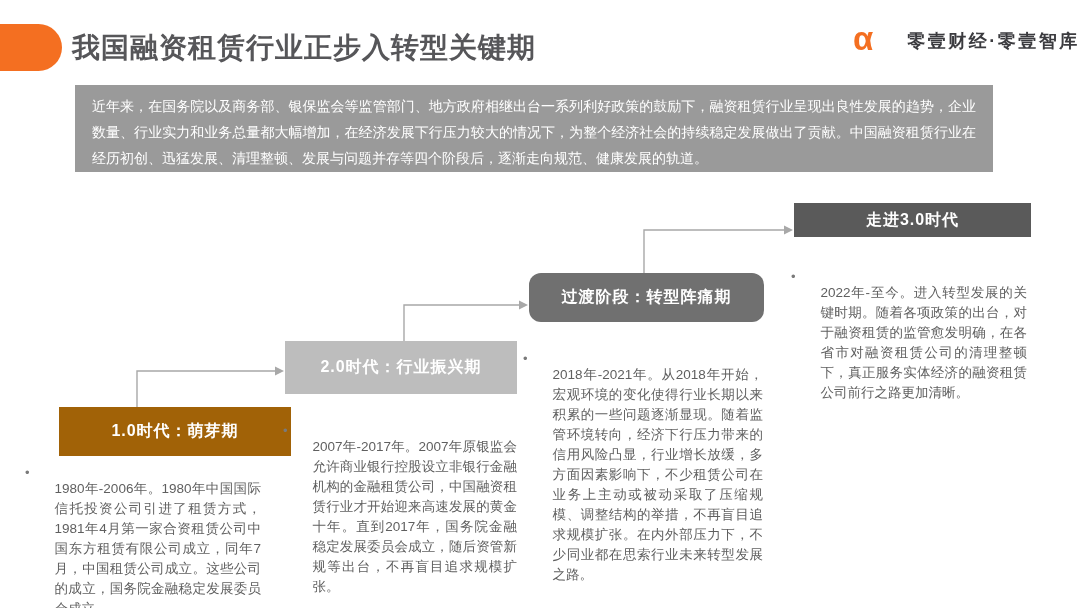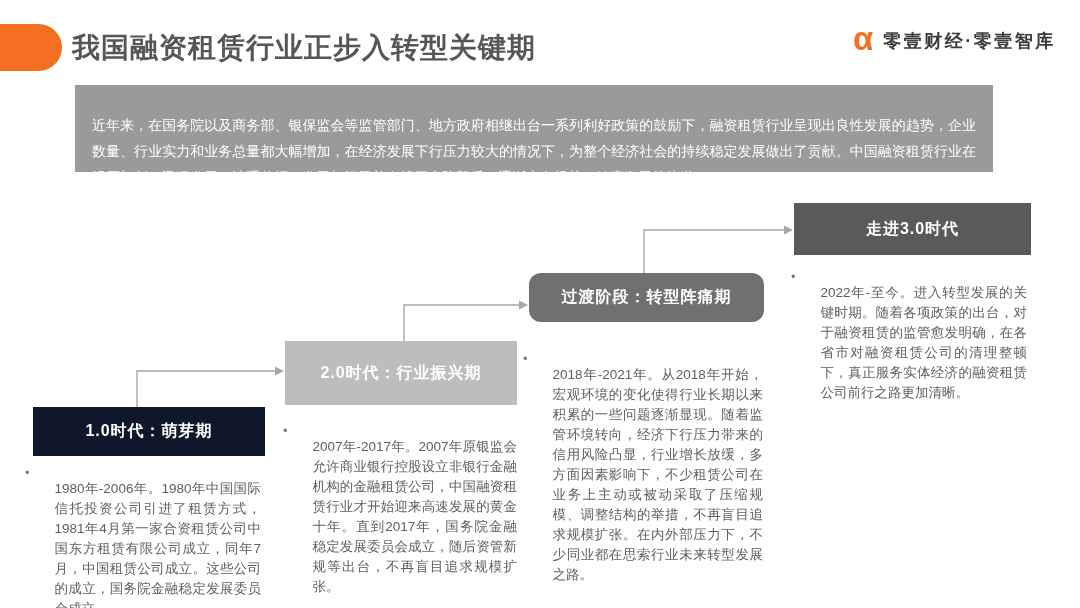--- a/index.html
+++ b/index.html
@@ -24,45 +24,45 @@
   .logo{
     position:absolute;left:853px;top:24px;
     display:flex;align-items:center;gap:10px;
   }
   .logo-mark{
     font-size:33px;line-height:33px;font-weight:bold;
     color:#F46F21;transform:translateY(-2px);
   }
   .logo-text{
     font-size:18px;font-weight:bold;letter-spacing:2.5px;
-    color:#3b3b3f;white-space:nowrap;
+    color:#3b3b3f;white-space:nowrap;margin-left:24px;
   }
   
   .intro-panel{
     position:absolute;left:75px;top:85px;
     width:918px;height:87px;box-sizing:border-box;
     background:#9A9A9A;color:#ffffff;
-    padding:27px 17px 0 17px;
+    padding:8px 17px 0 17px;
     font-size:14px;line-height:26px;
     text-align:justify;
   }
   
   .connectors{
     position:absolute;left:0;top:0;width:1080px;height:608px;
     pointer-events:none;
   }
   
   .stage-box{
     position:absolute;display:flex;align-items:center;justify-content:center;
     color:#ffffff;font-weight:bold;font-size:16px;letter-spacing:1px;
   }
   .stage-box.s1{left:33px;top:407px;width:232px;height:49px;}
-  .stage-box.s2{left:285px;top:341px;width:232px;height:64px;}
+  .stage-box.s2{left:285px;top:341px;width:232px;height:53px;}
   .stage-box.s3{left:529px;top:273px;width:235px;height:49px;border-radius:12px;}
-  .stage-box.s4{left:794px;top:203px;width:237px;height:52px;}
+  .stage-box.s4{left:794px;top:203px;width:237px;height:34px;}
   
   .stage-desc{
     position:absolute;display:flex;gap:9px;
     font-size:13.5px;line-height:20px;color:#5f5f5f;
   }
   .stage-desc .bullet{
     flex:0 0 auto;font-size:13px;line-height:20px;color:#7a7a7a;
   }
   .stage-desc p{margin:16px;text-align:justify;}
   .stage-desc.d1{left:25px;top:463px;width:252px;}
@@ -90,21 +90,21 @@
       <path d="M404,341 L404,305 L520,305"></path>
       <path d="M644,273 L644,230 L785,230"></path>
     </g>
     <g fill="#A8A8A8" stroke="none">
       <polygon points="275,366.5 284,371 275,375.5"></polygon>
       <polygon points="519,300.5 528,305 519,309.5"></polygon>
       <polygon points="784,225.5 793,230 784,234.5"></polygon>
     </g>
   </svg>
 
-  <div class="stage-box s1" style="background: #0f172a;">
+  <div class="stage-box s1" style="background: #a16207; margin-left: 26px;">
     <span>1.0时代：萌芽期</span>
   </div>
   <div class="stage-box s2" style="background: rgb(189, 189, 189);">
     <span>2.0时代：行业振兴期</span>
   </div>
   <div class="stage-box s3" style="background: rgb(112, 112, 112);">
     <span>过渡阶段：转型阵痛期</span>
   </div>
   <div class="stage-box s4" style="background: rgb(90, 90, 90);">
     <span>走进3.0时代</span>

